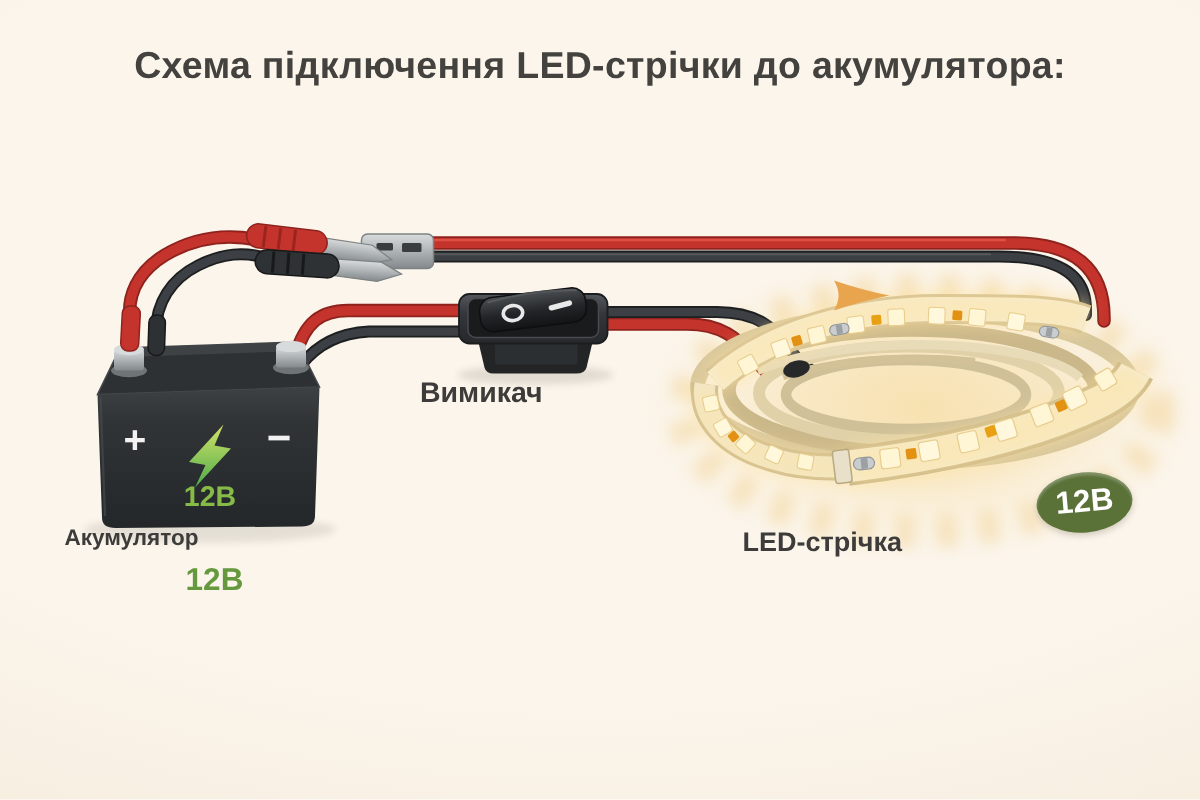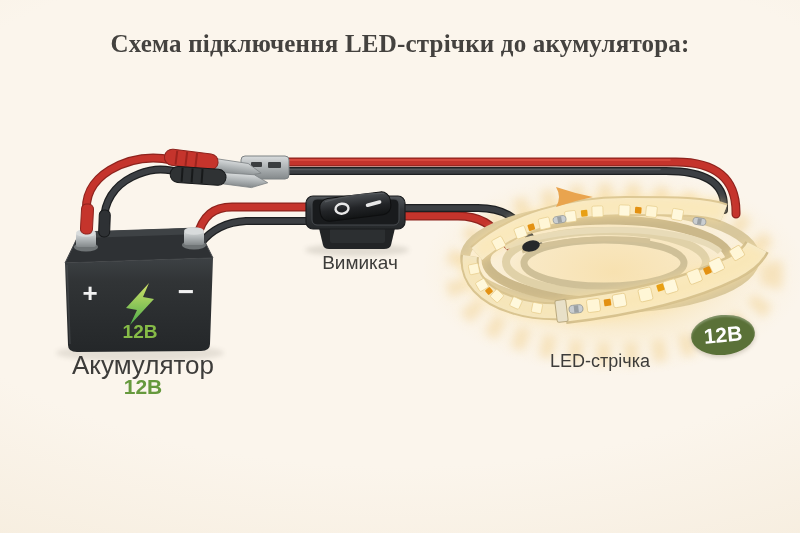--- a/index.html
+++ b/index.html
@@ -4,25 +4,25 @@
 <style>
   html,body{margin:0;padding:0;}
   body{
     width:800px;height:533px;position:relative;overflow:hidden;
     font-family:"Liberation Sans", sans-serif;
     background:radial-gradient(ellipse 120% 90% at 50% 38%, #fbf5ec 55%, #f6edde 85%, #f1e5d2 100%);
   }
   .abs{position:absolute;}
   .title{
     top:30px;left:0;width:800px;text-align:center;
-    font-size:25px;font-weight:600;color:#44423f;letter-spacing:.2px;font-family:Liberation Serif, serif;
+    font-size:25px;font-weight:600;color:#44423f;letter-spacing:.2px;
   }
-  .lbl{color:#3d3c3a;text-align:center;}
+  .lbl{color:#3d3c3a;text-align:left;font-weight:bold;}
   .lbl-switch{top:252px;left:280px;width:160px;font-size:19px;}
-  .lbl-batt{top:350px;left:43px;width:200px;font-size:26px;}
+  .lbl-batt{top:350px;left:43px;width:200px;font-size:15px;}
   .lbl-batt-v{top:375px;left:43px;width:200px;font-size:21px;font-weight:700;color:#66993d;}
   .lbl-led{top:351px;left:495px;width:210px;font-size:18px;}
   .batt-plus{top:278px;left:72px;width:36px;font-size:26px;font-weight:700;color:#f2f2f2;text-align:center;}
   .batt-minus{top:276px;left:168px;width:36px;font-size:28px;font-weight:700;color:#f2f2f2;text-align:center;}
   .batt-face-v{top:321px;left:112px;width:56px;font-size:19px;font-weight:700;color:#86bb47;text-align:center;}
   .badge{
     top:315px;left:691px;width:64px;height:40px;border-radius:50%;
     background:#5a7138;color:#fff;font-size:21px;font-weight:700;
     line-height:40px;text-align:center;transform:rotate(-5deg);
     box-shadow:inset 0 2px 2px rgba(255,255,255,.25), 0 2px 4px rgba(90,80,50,.25);

